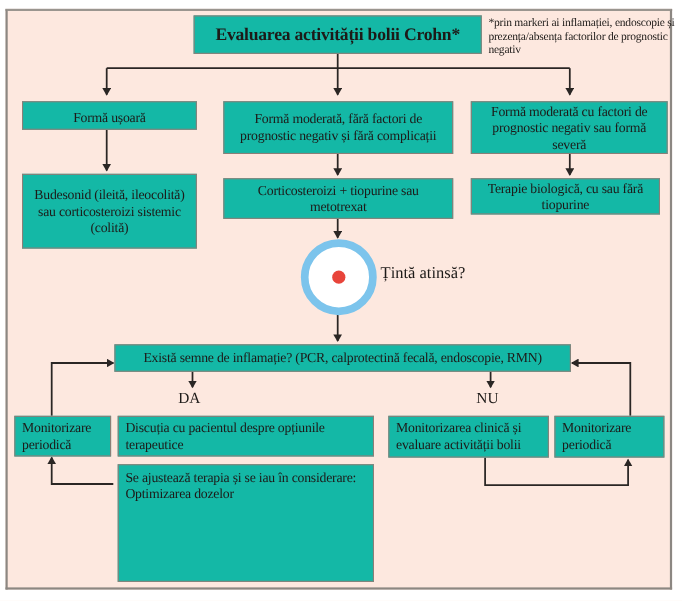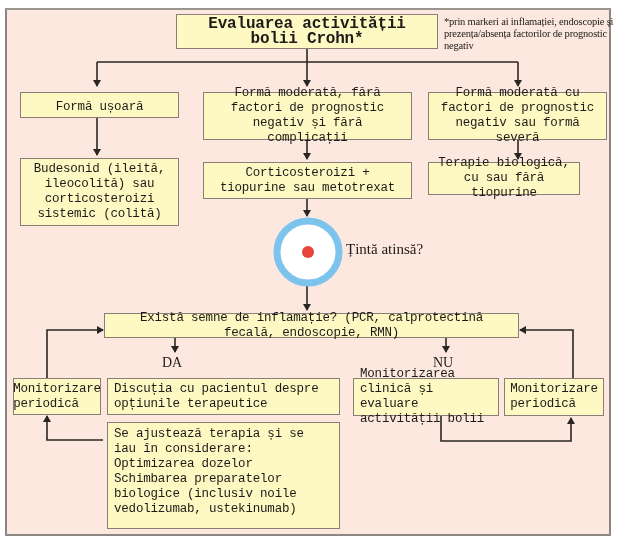--- a/index.html
+++ b/index.html
@@ -1,23 +1,23 @@
 <!DOCTYPE html>
 <html><head>
   <meta charset="utf-8">
   <style>
     html, body { margin: 0; padding: 0; background: #ffffff; }
     body { width: 620px; height: 546px; position: relative; overflow: hidden;
            font-family: "DejaVu Serif", "Liberation Serif", serif; color: #1d1a18; }
     .frame { position: absolute; left: 5px; top: 8px; width: 602px; height: 524px;
              background: #fde8df; border: 2px solid #8c8782; border-top-color:#9a958f; }
-    .box { position: absolute; border: 1.5px solid #8a7f78; background: #fef9c3;
+    .box { position: absolute; border: 1.5px solid #8a7f78; background: #14b8a6;
            box-sizing: border-box; display: flex; align-items: center; justify-content: center;
            text-align: center; font-size: 12.5px; line-height: 15px; padding: 2px 6px;
-           font-family: Liberation Mono, monospace; letter-spacing: -0.2px; }
+           font-family: Liberation Serif, serif; letter-spacing: -0.2px; }
     .box.left { justify-content: center; text-align: left; }
     .box.list { display: block; text-align: left; padding: 4px 6px; }
     .title { font-weight: bold; font-size: 16px; }
     .note { position: absolute; left: 444px; top: 16px; width: 170px; font-size: 10.5px;
             line-height: 12px; font-family: "Liberation Serif", "DejaVu Serif", serif;
             letter-spacing: -0.2px; }
     .label { position: absolute; font-family: "Liberation Serif", "DejaVu Serif", serif;
              font-size: 14px; }
     svg.lines { position: absolute; left: 0; top: 0; }
     .list-line { display: block; }
@@ -73,21 +73,21 @@
 <div class="box" style="left:428px; top:92px; width:179px; height:48px;">
   <span>Formă moderată cu factori de prognostic negativ sau formă severă</span>
 </div>
 
 <div class="box" style="left:20px; top:158px; width:159px; height:68px;">
   <span>Budesonid (ileită, ileocolită) sau corticosteroizi sistemic (colită)</span>
 </div>
 <div class="box" style="left:203px; top:162px; width:209px; height:37px;">
   <span>Corticosteroizi + tiopurine sau metotrexat</span>
 </div>
-<div class="box" style="left:428px; top:162px; width:152px; height:33px;">
+<div class="box" style="left:428px; top:162px; width:172px; height:33px;">
   <span>Terapie biologică, cu sau fără tiopurine</span>
 </div>
 
 <svg style="position:absolute; left:272px; top:216px;" width="72" height="72">
   <circle id="ring" cx="36" cy="36" r="31" fill="#ffffff" stroke="#7cc4ec" stroke-width="7"></circle>
   <circle id="dot" cx="36" cy="36" r="6" fill="#e8443a"></circle>
 </svg>
 <div class="label" style="left:346px; top:241px; font-size:15px;">Țintă atinsă?</div>
 
 <div class="box" style="left:104px; top:313px; width:415px; height:25px;">
@@ -98,21 +98,20 @@
 
 <div class="box left" style="left:13px; top:378px; width:88px; height:37px;">
   <span>Monitorizare periodică</span>
 </div>
 <div class="box left" style="left:107px; top:378px; width:233px; height:37px;">
   <span>Discuția cu pacientul despre opțiunile terapeutice</span>
 </div>
 <div class="box list" style="left:107px; top:422px; width:233px; height:107px;">
   <span class="list-line">Se ajustează terapia și se iau în considerare:</span>
   <span class="list-line">Optimizarea dozelor</span>
-  <span class="list-line">Schimbarea preparatelor biologice (inclusiv noile vedolizumab, ustekinumab)</span>
 </div>
 
 <div class="box left" style="left:353px; top:378px; width:146px; height:38px;">
   <span>Monitorizarea clinică și evaluare activității bolii</span>
 </div>
 <div class="box left" style="left:504px; top:378px; width:100px; height:38px;">
   <span>Monitorizare periodică</span>
 </div>
 
 </body></html>

